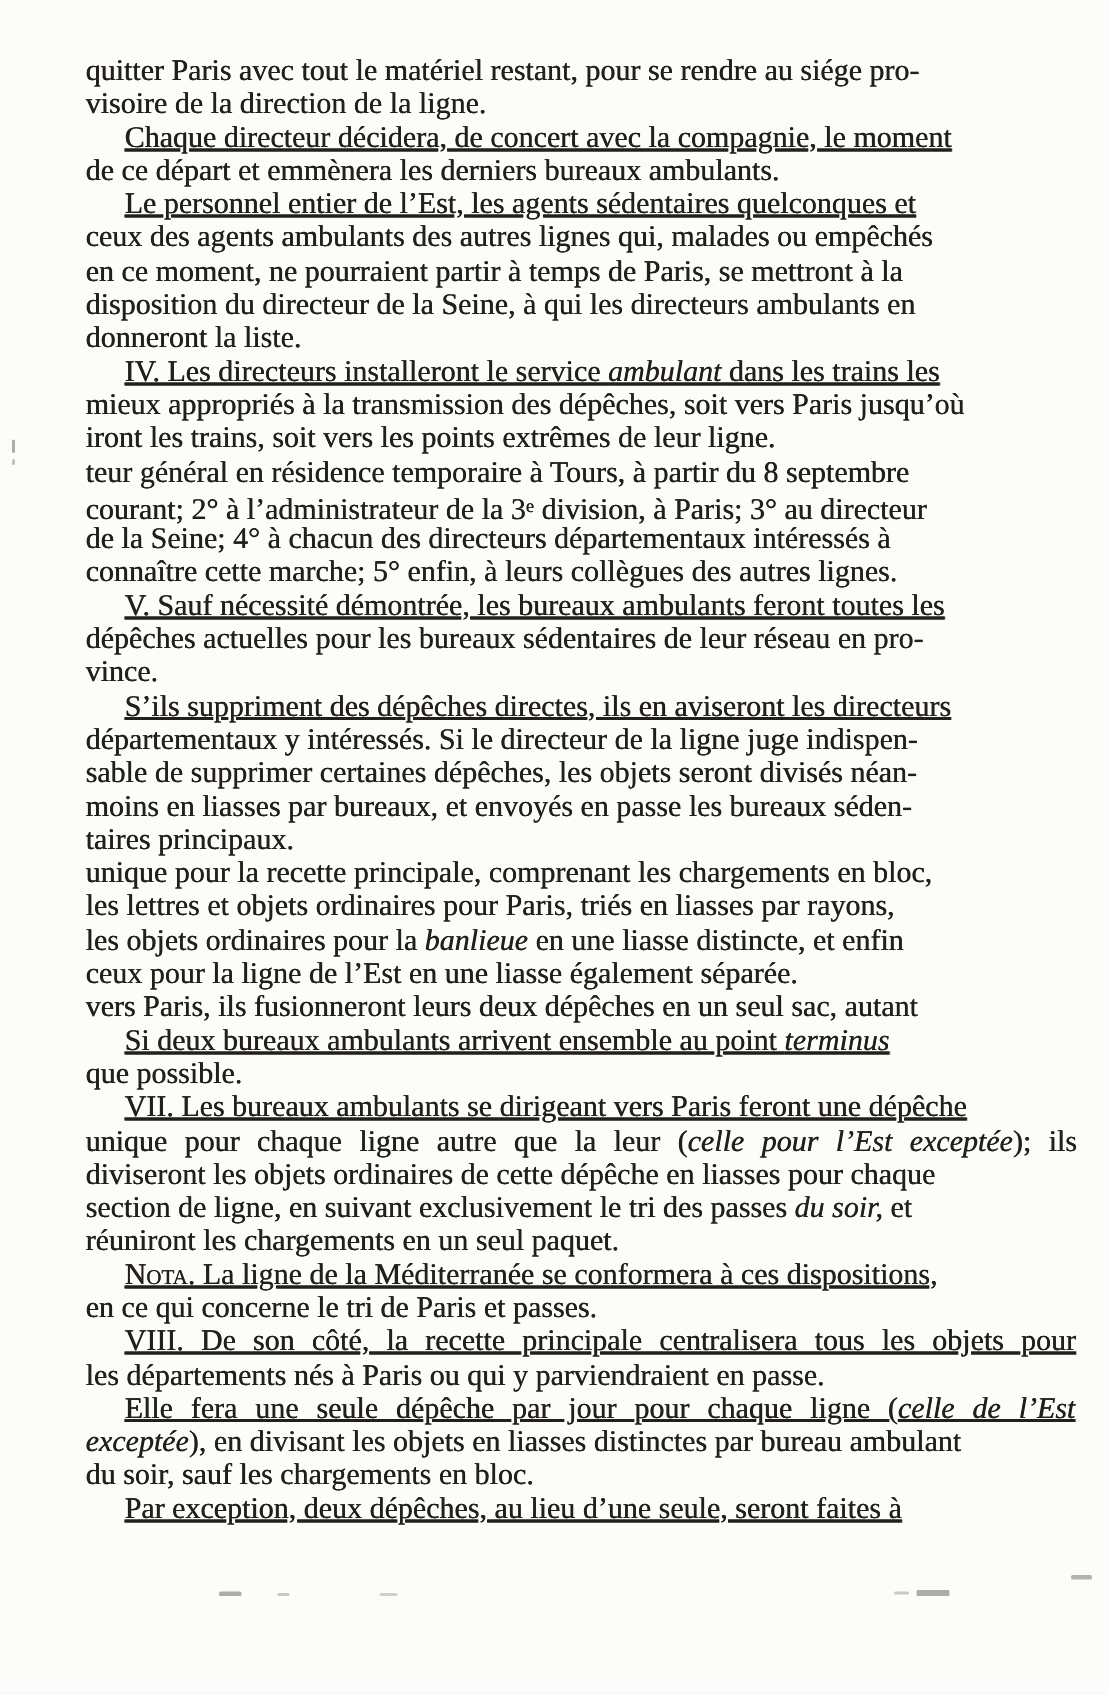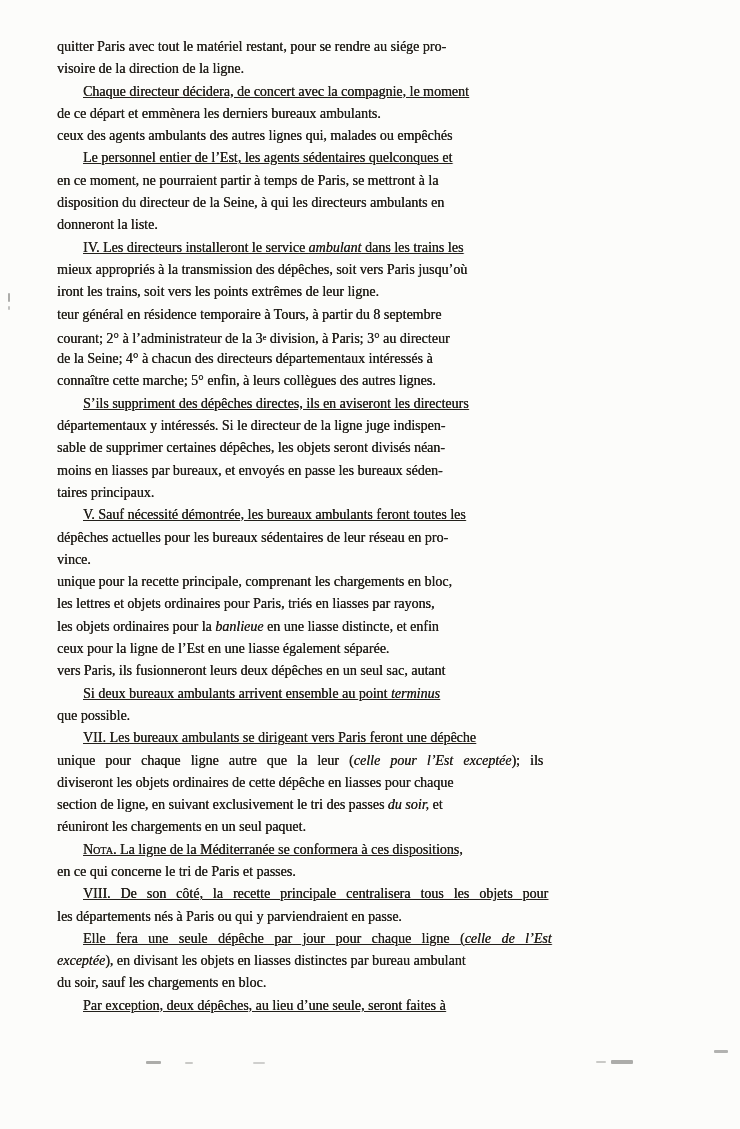--- a/index.html
+++ b/index.html
@@ -10,21 +10,21 @@
   }
   .page {
     position: relative;
     width: 740px; height: 1129px;
     overflow: hidden;
   }
   #text-block {
     position: absolute;
     left: 57px; top: 36px;
     width: 640px;
-    font-size: 14px;
+    font-size: 20px;
     text-shadow: 0.25px 0 0 currentColor; 
   }
   .para { margin: 0; }
   .line {
     height: 22.3px;
     line-height: 22.3px;
     white-space: nowrap;
     overflow: visible;
   }
   .line.indent { padding-left: 26px; text-decoration: underline; }
@@ -46,48 +46,48 @@
   <div id="text-block" style="color: rgb(35, 32, 27);">
       <div class="para">
         <div class="line"><span class="inner"><span>quitter Paris avec tout le matériel restant, pour se rendre au siége pro-</span></span></div>
         <div class="line last"><span class="inner"><span>visoire de la direction de la ligne.</span></span></div>
       </div>
       <div class="para">
         <div class="line indent"><span class="inner"><span>Chaque directeur décidera, de concert avec la compagnie, le moment</span></span></div>
         <div class="line last"><span class="inner"><span>de ce départ et emmènera les derniers bureaux ambulants.</span></span></div>
       </div>
       <div class="para">
+        <div class="line indent"><span class="inner"><span>Le personnel entier de l’Est, les agents sédentaires quelconques et</span></span></div>
         <div class="line"><span class="inner"><span>ceux des agents ambulants des autres lignes qui, malades ou empêchés</span></span></div>
-        <div class="line indent"><span class="inner"><span>Le personnel entier de l’Est, les agents sédentaires quelconques et</span></span></div>
         <div class="line"><span class="inner"><span>en ce moment, ne pourraient partir à temps de Paris, se mettront à la</span></span></div>
         <div class="line"><span class="inner"><span>disposition du directeur de la Seine, à qui les directeurs ambulants en</span></span></div>
         <div class="line last"><span class="inner"><span>donneront la liste.</span></span></div>
       </div>
       <div class="para">
         <div class="line indent"><span class="inner"><span>IV. Les directeurs installeront le service </span><span class="i">ambulant</span><span> dans les trains les</span></span></div>
         <div class="line"><span class="inner"><span>mieux appropriés à la transmission des dépêches, soit vers Paris jusqu’où</span></span></div>
         <div class="line last"><span class="inner"><span>iront les trains, soit vers les points extrêmes de leur ligne.</span></span></div>
       </div>
       <div class="para">
         <div class="line"><span class="inner"><span>teur général en résidence temporaire à Tours, à partir du 8 septembre</span></span></div>
         <div class="line"><span class="inner"><span>courant; 2° à l’administrateur de la 3</span><span class="sup">e</span><span> division, à Paris; 3° au directeur</span></span></div>
         <div class="line"><span class="inner"><span>de la Seine; 4° à chacun des directeurs départementaux intéressés à</span></span></div>
         <div class="line last"><span class="inner"><span>connaître cette marche; 5° enfin, à leurs collègues des autres lignes.</span></span></div>
       </div>
       <div class="para">
+        <div class="line indent"><span class="inner"><span>V. Sauf nécessité démontrée, les bureaux ambulants feront toutes les</span></span></div>
+        <div class="line"><span class="inner"><span>dépêches actuelles pour les bureaux sédentaires de leur réseau en pro-</span></span></div>
+        <div class="line last"><span class="inner"><span>vince.</span></span></div>
+      </div>
+      <div class="para">
         <div class="line indent"><span class="inner"><span>S’ils suppriment des dépêches directes, ils en aviseront les directeurs</span></span></div>
         <div class="line"><span class="inner"><span>départementaux y intéressés. Si le directeur de la ligne juge indispen-</span></span></div>
         <div class="line"><span class="inner"><span>sable de supprimer certaines dépêches, les objets seront divisés néan-</span></span></div>
         <div class="line"><span class="inner"><span>moins en liasses par bureaux, et envoyés en passe les bureaux séden-</span></span></div>
         <div class="line last"><span class="inner"><span>taires principaux.</span></span></div>
-      </div>
-      <div class="para">
-        <div class="line indent"><span class="inner"><span>V. Sauf nécessité démontrée, les bureaux ambulants feront toutes les</span></span></div>
-        <div class="line"><span class="inner"><span>dépêches actuelles pour les bureaux sédentaires de leur réseau en pro-</span></span></div>
-        <div class="line last"><span class="inner"><span>vince.</span></span></div>
       </div>
       <div class="para">
         <div class="line"><span class="inner"><span>unique pour la recette principale, comprenant les chargements en bloc,</span></span></div>
         <div class="line"><span class="inner"><span>les lettres et objets ordinaires pour Paris, triés en liasses par rayons,</span></span></div>
         <div class="line"><span class="inner"><span>les objets ordinaires pour la </span><span class="i">banlieue</span><span> en une liasse distincte, et enfin</span></span></div>
         <div class="line last"><span class="inner"><span>ceux pour la ligne de l’Est en une liasse également séparée.</span></span></div>
       </div>
       <div class="para">
         <div class="line"><span class="inner"><span>vers Paris, ils fusionneront leurs deux dépêches en un seul sac, autant</span></span></div>
         <div class="line indent"><span class="inner"><span>Si deux bureaux ambulants arrivent ensemble au point </span><span class="i">terminus</span></span></div>

